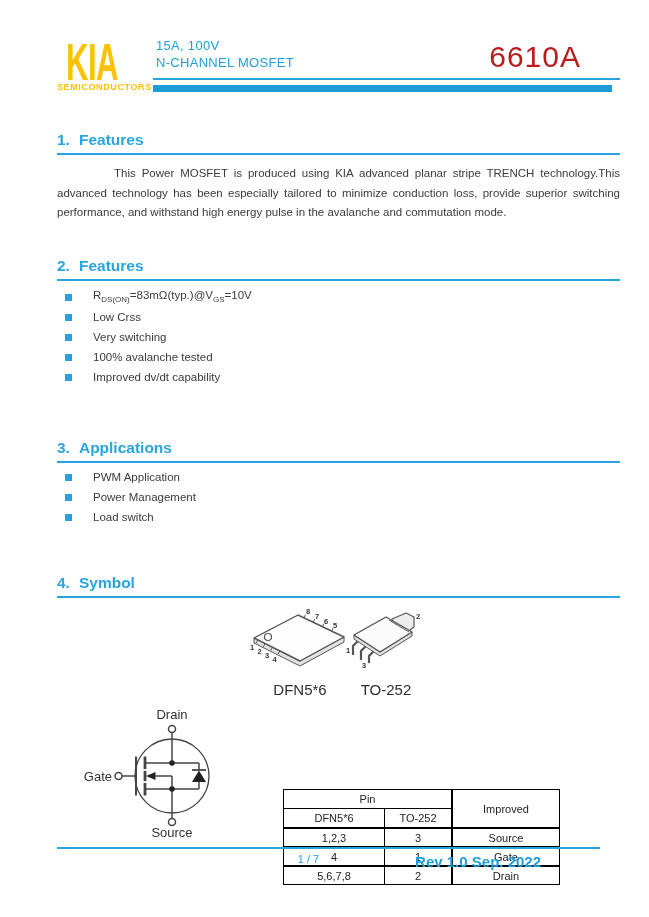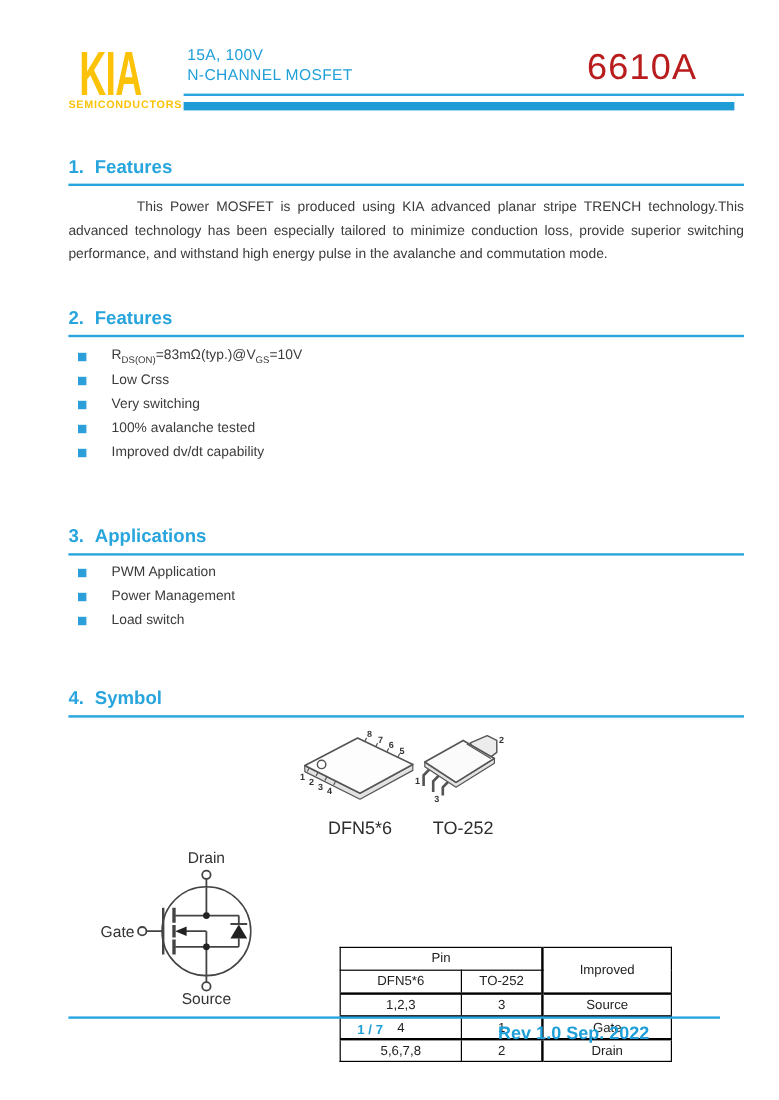--- a/index.html
+++ b/index.html
@@ -48,21 +48,21 @@
   .pin-table td{border:1px solid #000;text-align:center;padding:0;height:17px;background:#fff;}
   .pin-table tr.hdr td{height:18px;}
   .pin-table td.c1{width:100px;}
   .pin-table td.c2{width:66px;}
   .pin-table td.c3{width:106px;}
   .pin-table td.fn{border-left-width:2px;}
   .pin-table tr.data td{border-top-width:2px;}
   
   .footer-line{position:absolute;left:57px;top:847px;width:543px;height:2px;background:#29a5de;}
   .footer-page{position:absolute;left:57px;top:853px;width:503px;text-align:center;
-    color:#1e9fd8;font-weight:700;font-size:11px;}
+    color:#1e9fd8;font-weight:400;font-size:11px;}
   .footer-rev{position:absolute;top:853px;right:89px;color:#1e9fd8;font-weight:700;font-size:15px;}
 </style>
 </head>
 <body>
 
 <div class="page">
 
   <div class="logo-kia">KIA</div>
   <div class="logo-sub">SEMICONDUCTORS</div>
   <div class="hdr-sub">

